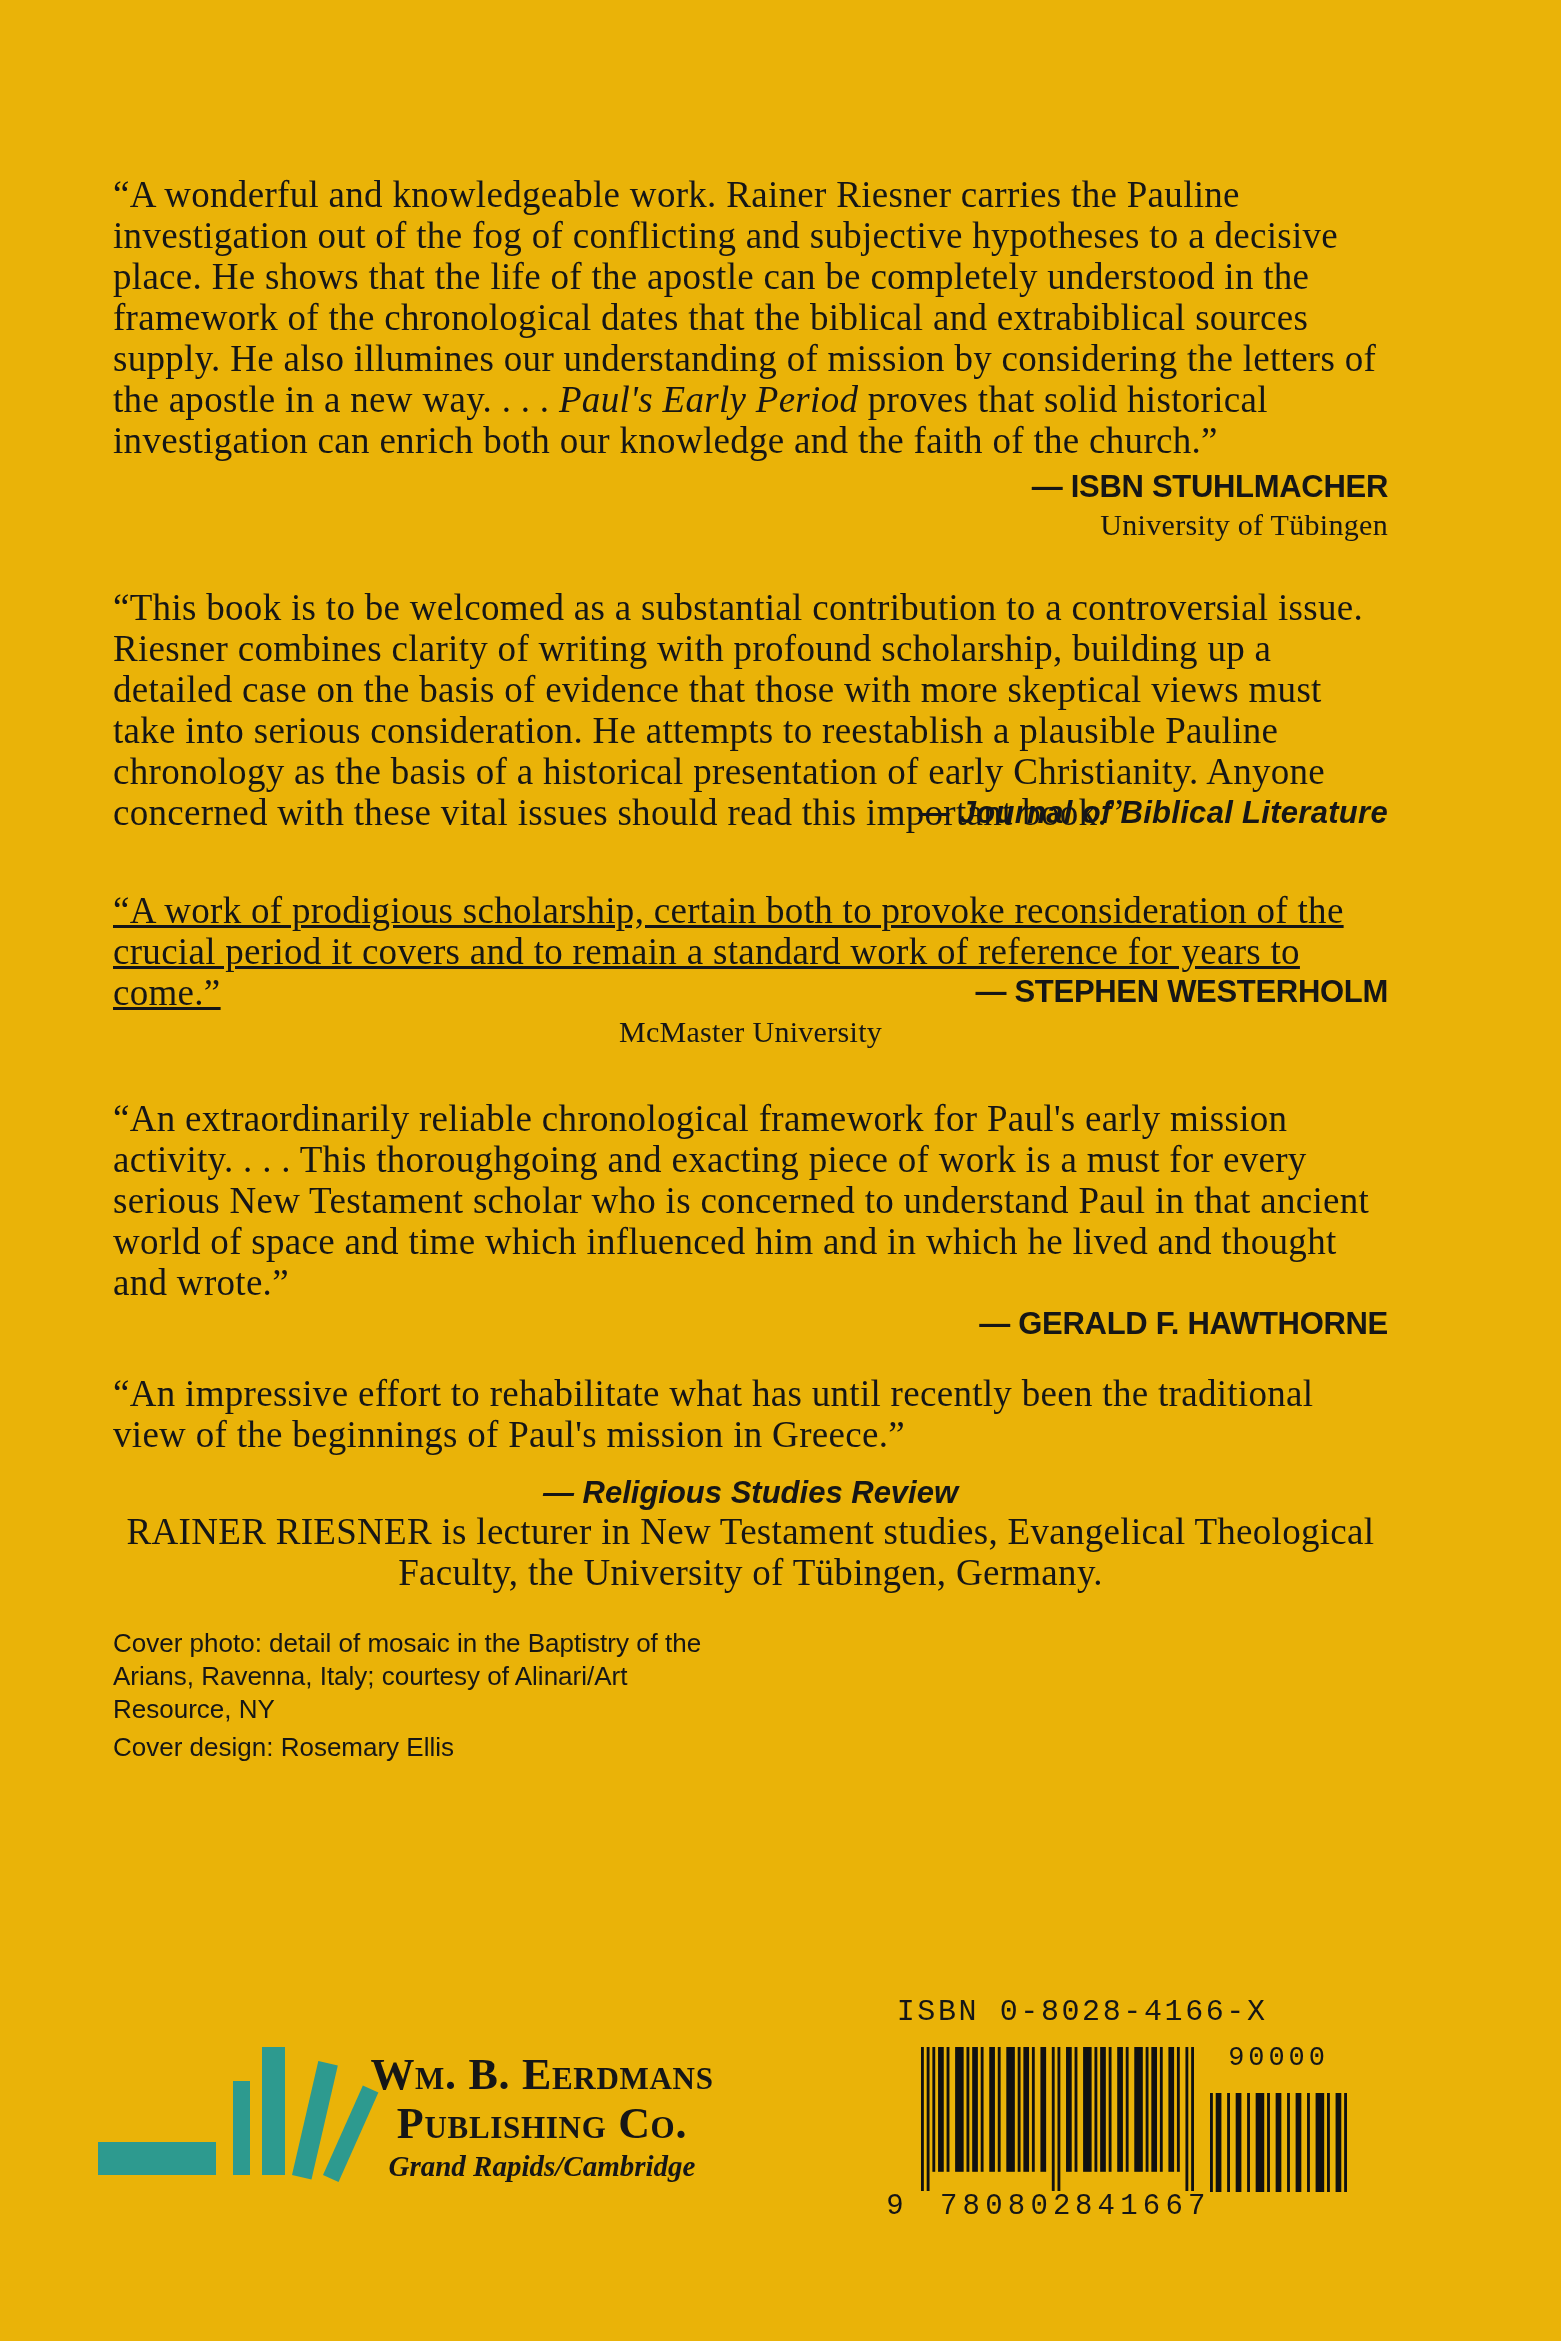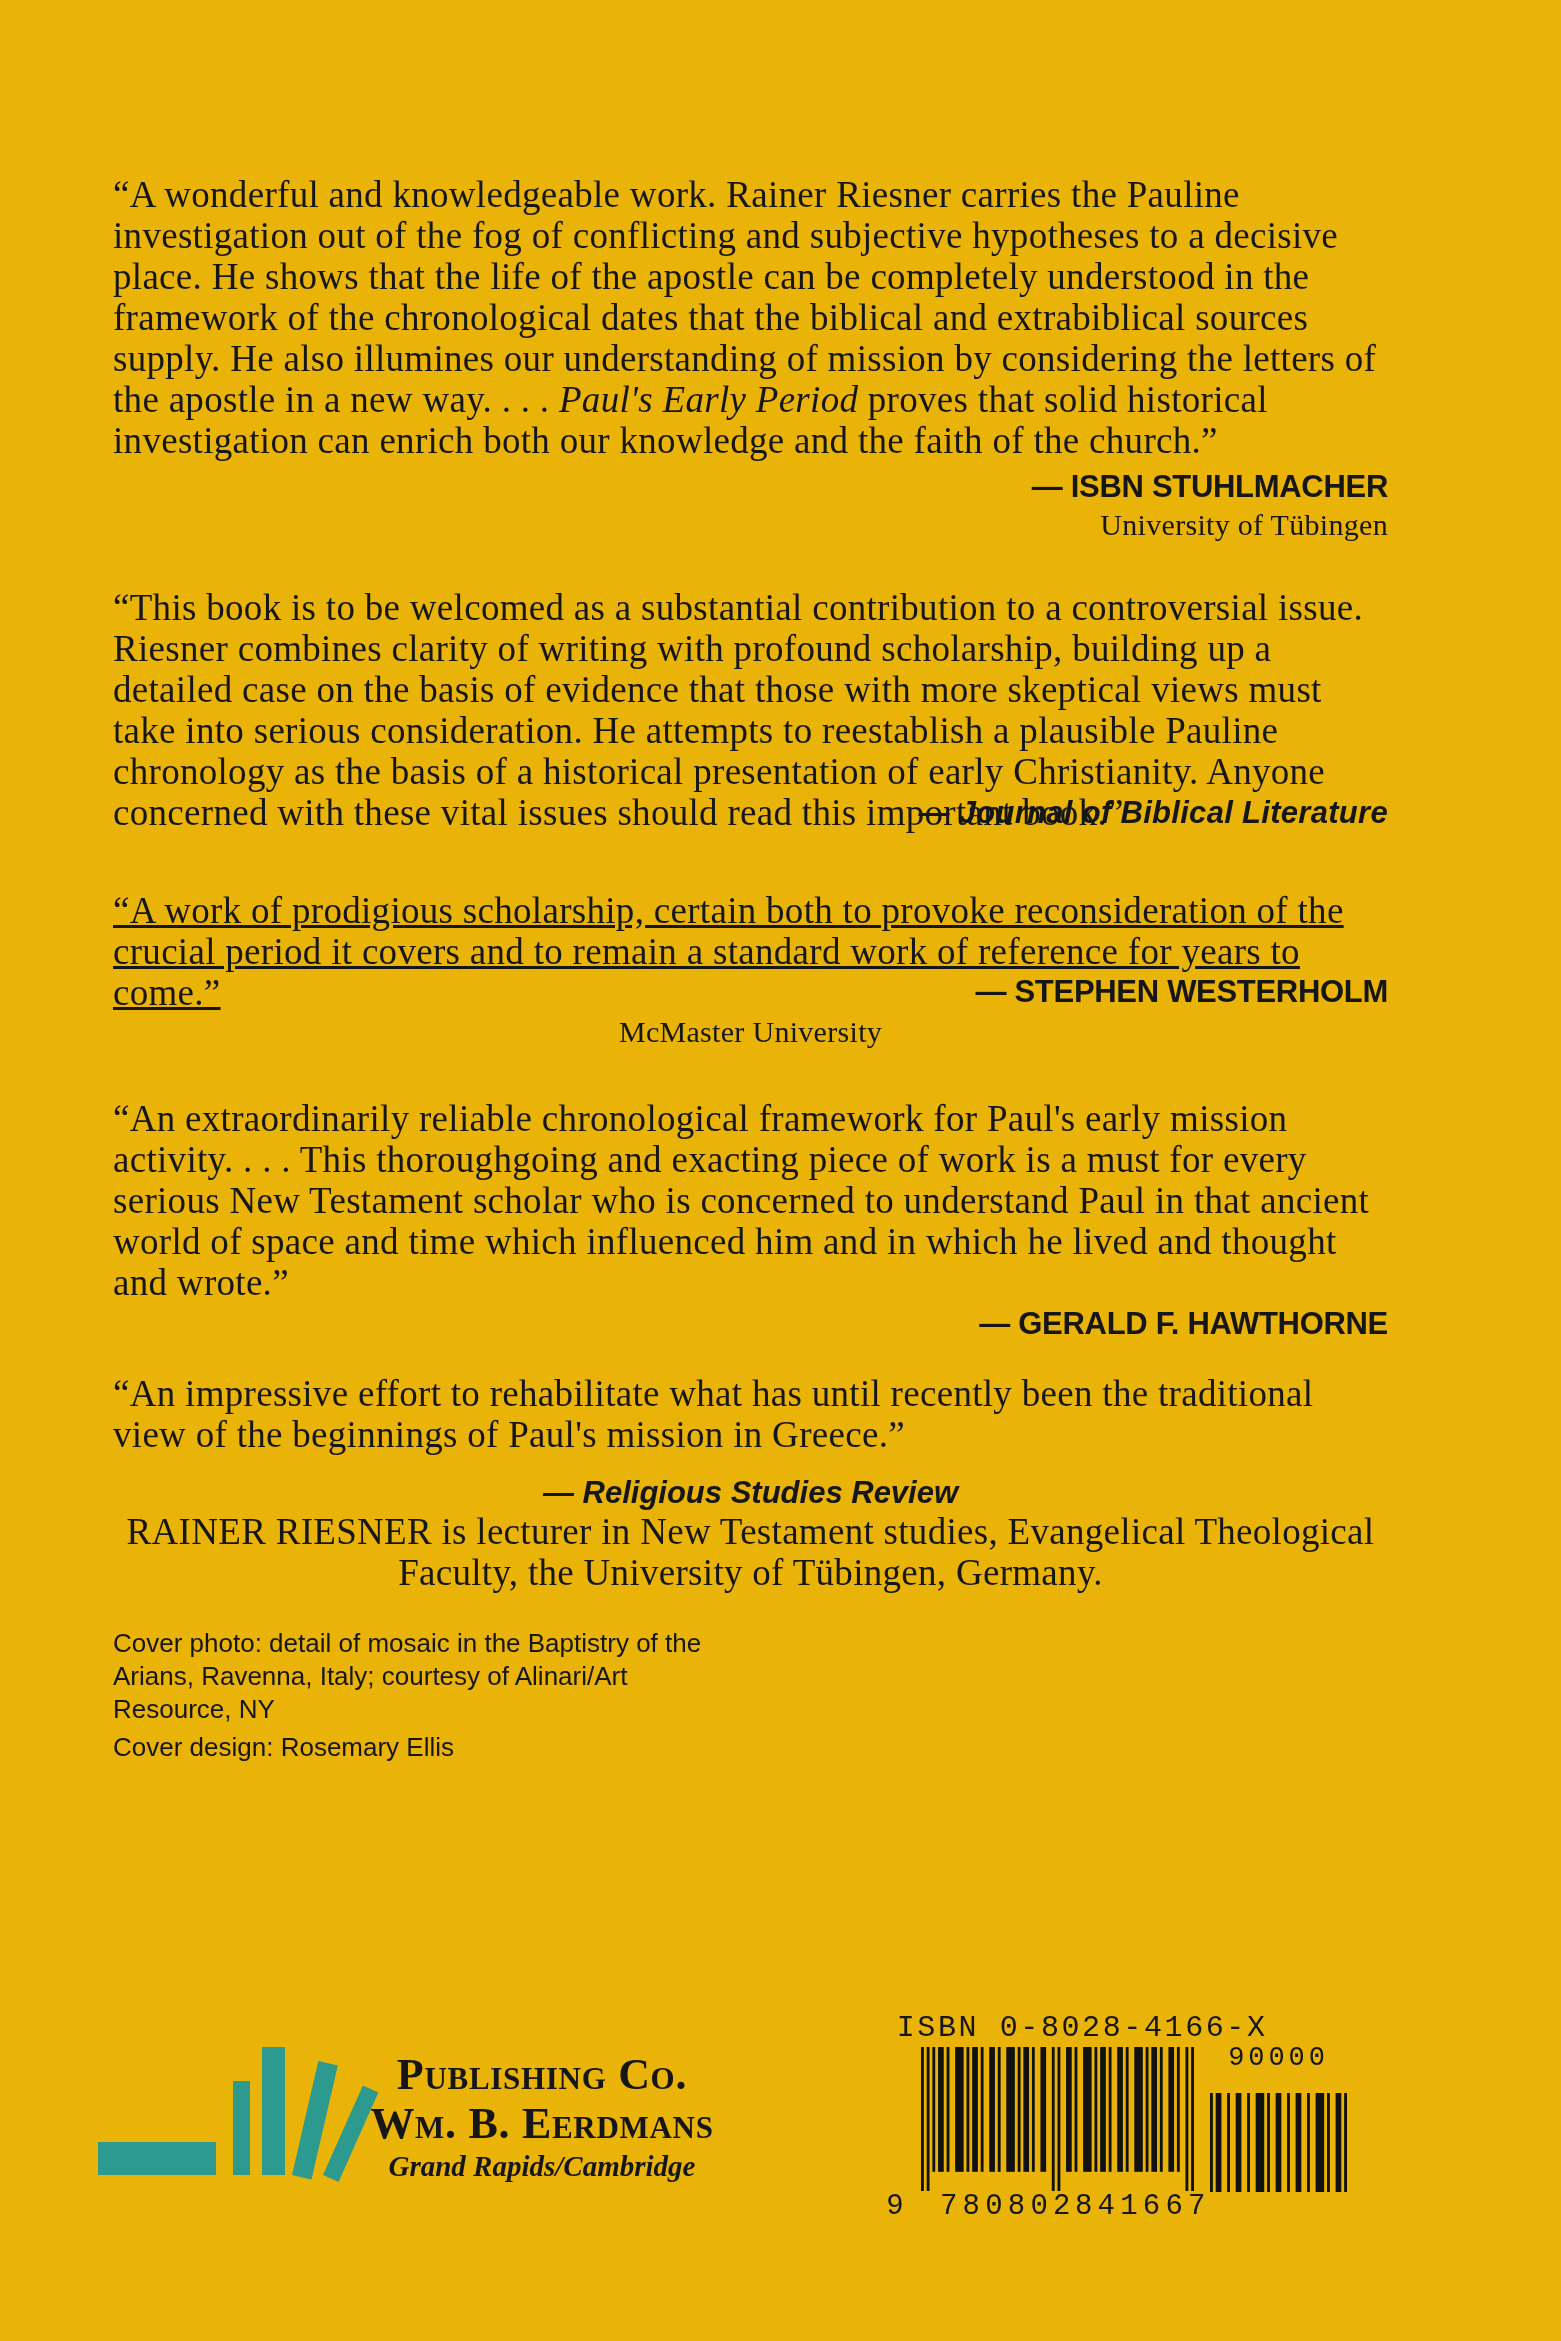--- a/index.html
+++ b/index.html
@@ -73,21 +73,21 @@
   .pub-loc{
     font-weight:bold;font-style:italic;
     font-size:29px;line-height:36px;white-space:nowrap;
   }
   
   .barcode{
     position:absolute;left:885px;top:1995px;width:495px;height:273px;
     font-family:"Liberation Mono", monospace;
   }
   .isbn-label{
-    position:absolute;left:11.7px;top:16px;
+    position:absolute;left:11.7px;top:0;
     font-size:30px;letter-spacing:2.6px;white-space:nowrap;
   }
   .price-code{
     position:absolute;left:325px;top:48px;width:137px;
     font-size:27px;letter-spacing:3.9px;text-align:center;
   }
   .main-bars{position:absolute;left:36px;top:52px;width:273px;height:144px;}
   .addon-bars{position:absolute;left:325px;top:98px;width:137px;height:99px;}
   .ean-digits span{
     position:absolute;top:195px;
@@ -134,22 +134,22 @@
 
   <div class="logo">
     <div class="books">
       <div class="book-flat"></div>
       <div class="book-a"></div>
       <div class="book-b"></div>
       <div class="book-c"></div>
       <div class="book-d"></div>
     </div>
     <div class="logo-text">
+      <div class="pub-name">Wm. B. Eerdmans</div>
       <div class="pub-name">Publishing Co.</div>
-      <div class="pub-name">Wm. B. Eerdmans</div>
       <div class="pub-loc">Grand Rapids/Cambridge</div>
     </div>
   </div>
 
   <div class="barcode">
     <div class="isbn-label">ISBN 0-8028-4166-X</div>
     <div class="price-code">90000</div>
 
     <svg class="main-bars" viewBox="0 0 96 60" preserveAspectRatio="none">
       <g fill="#111111">

